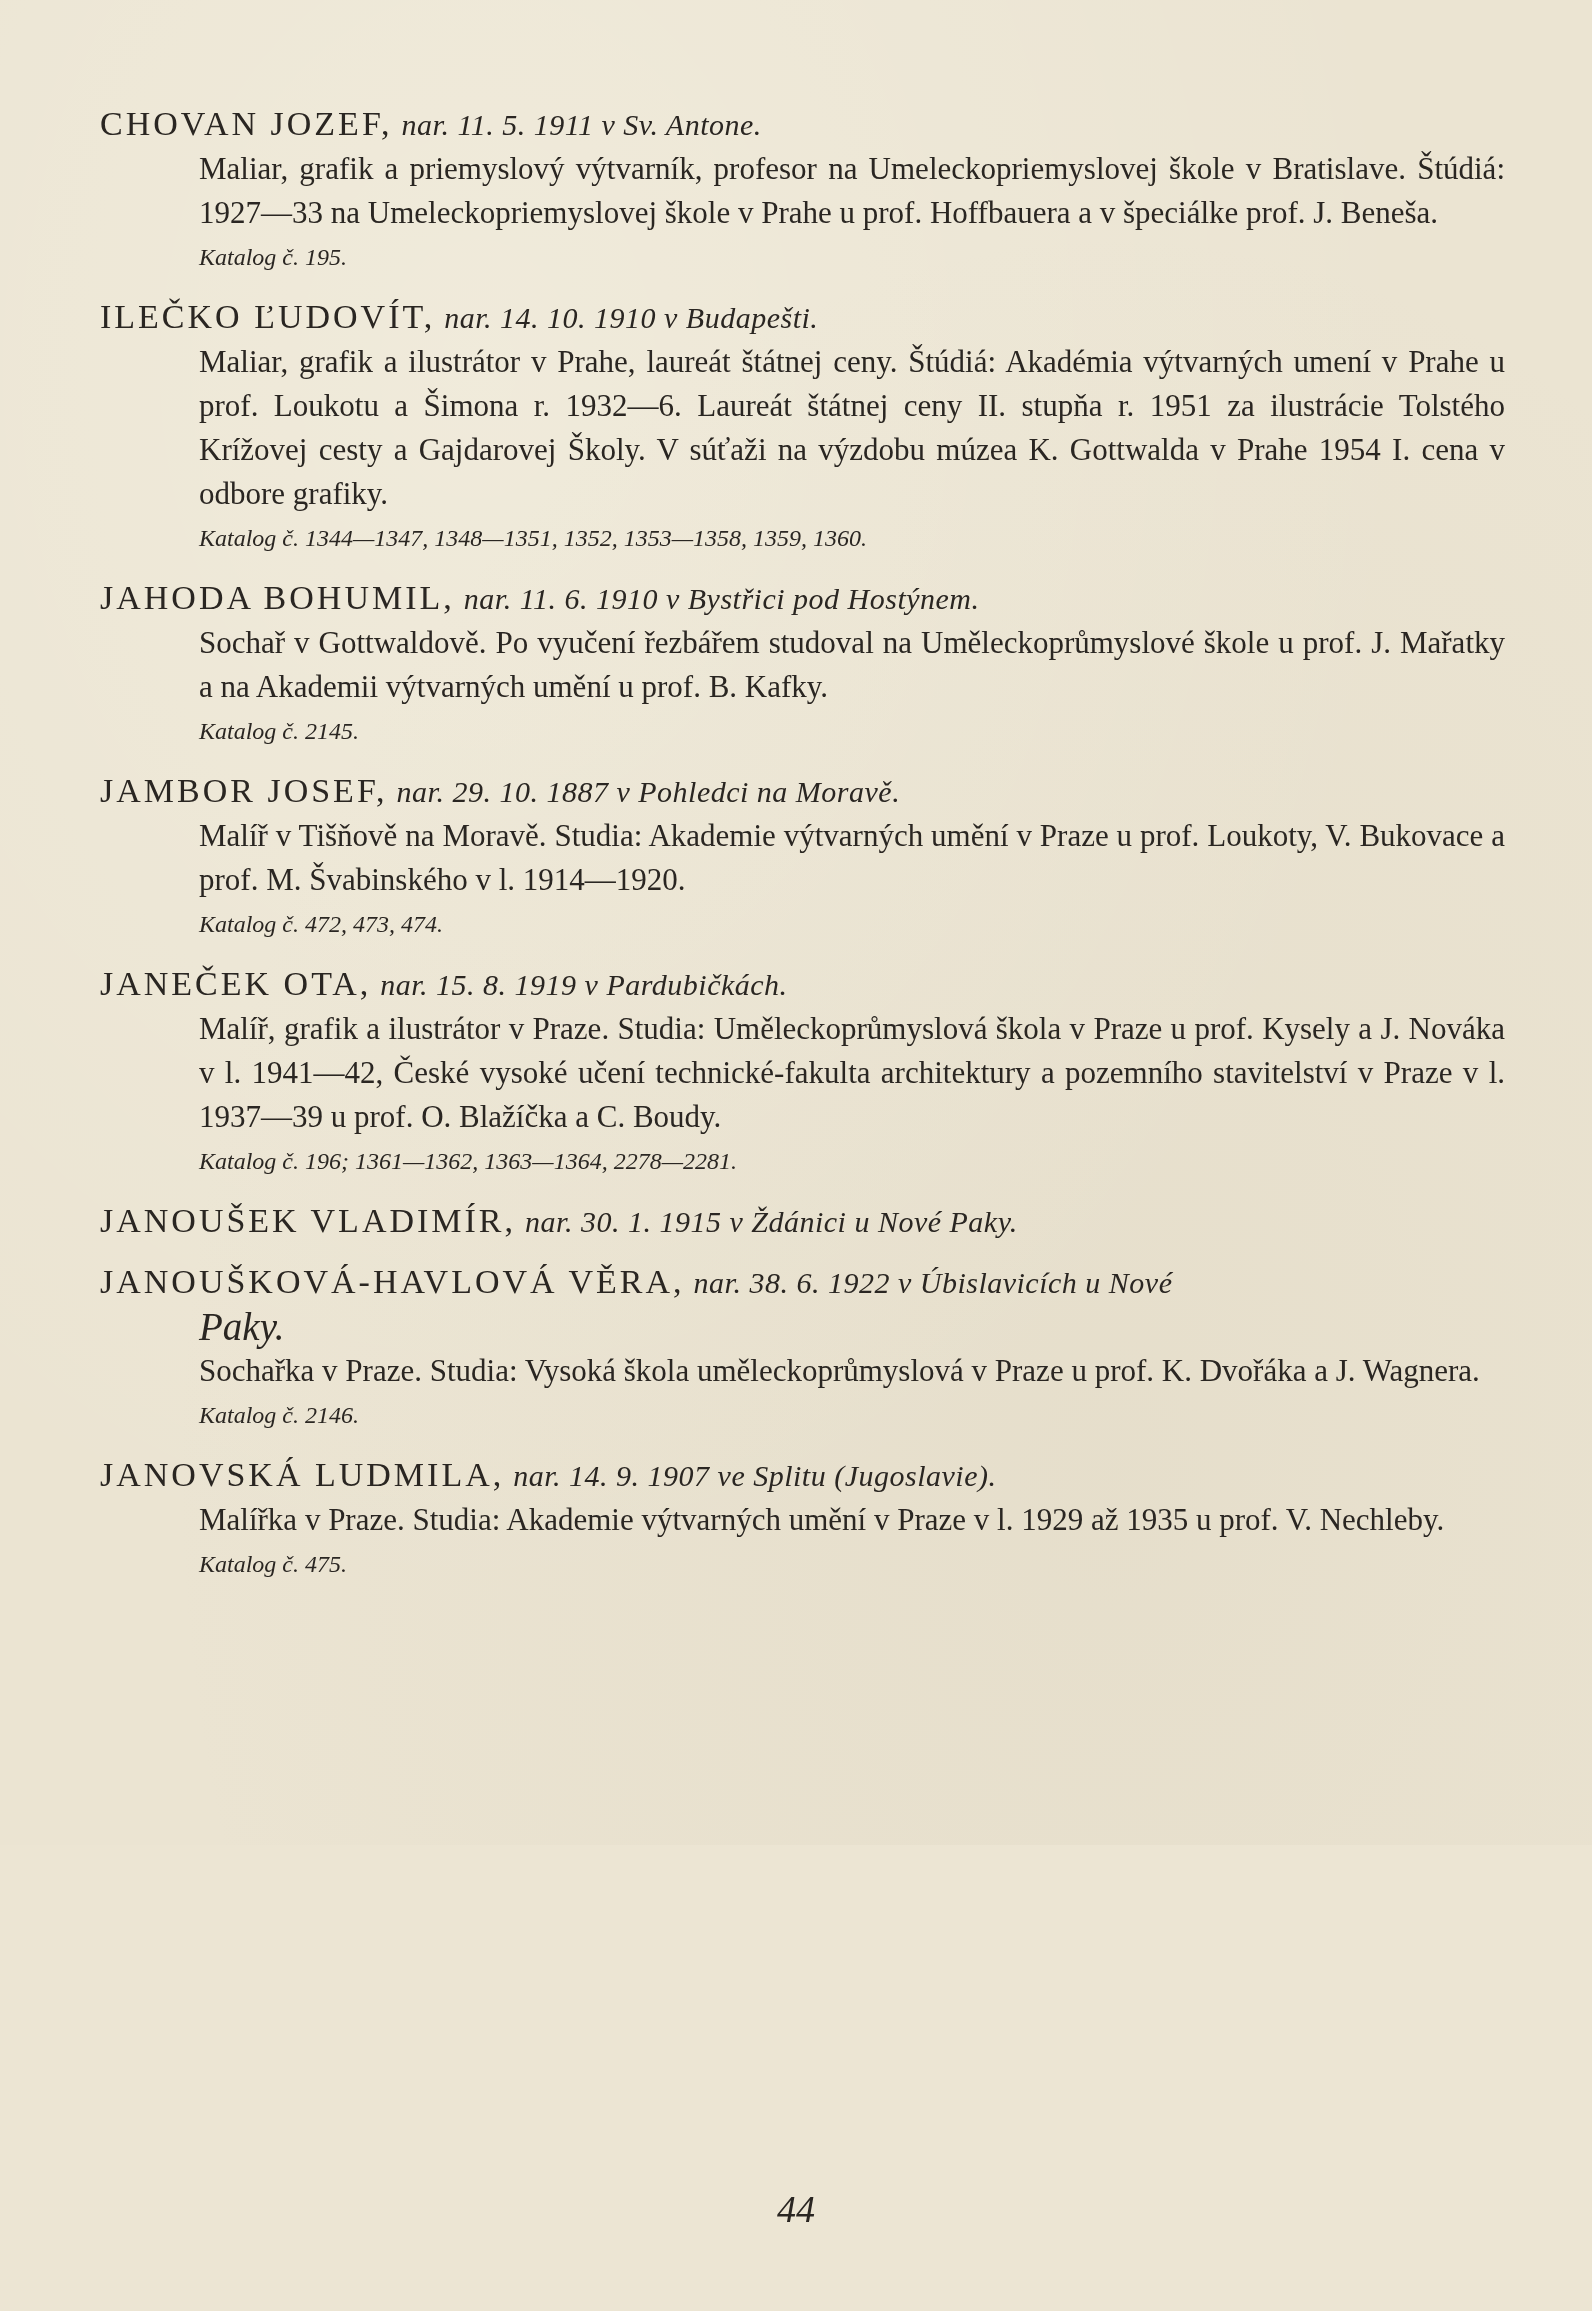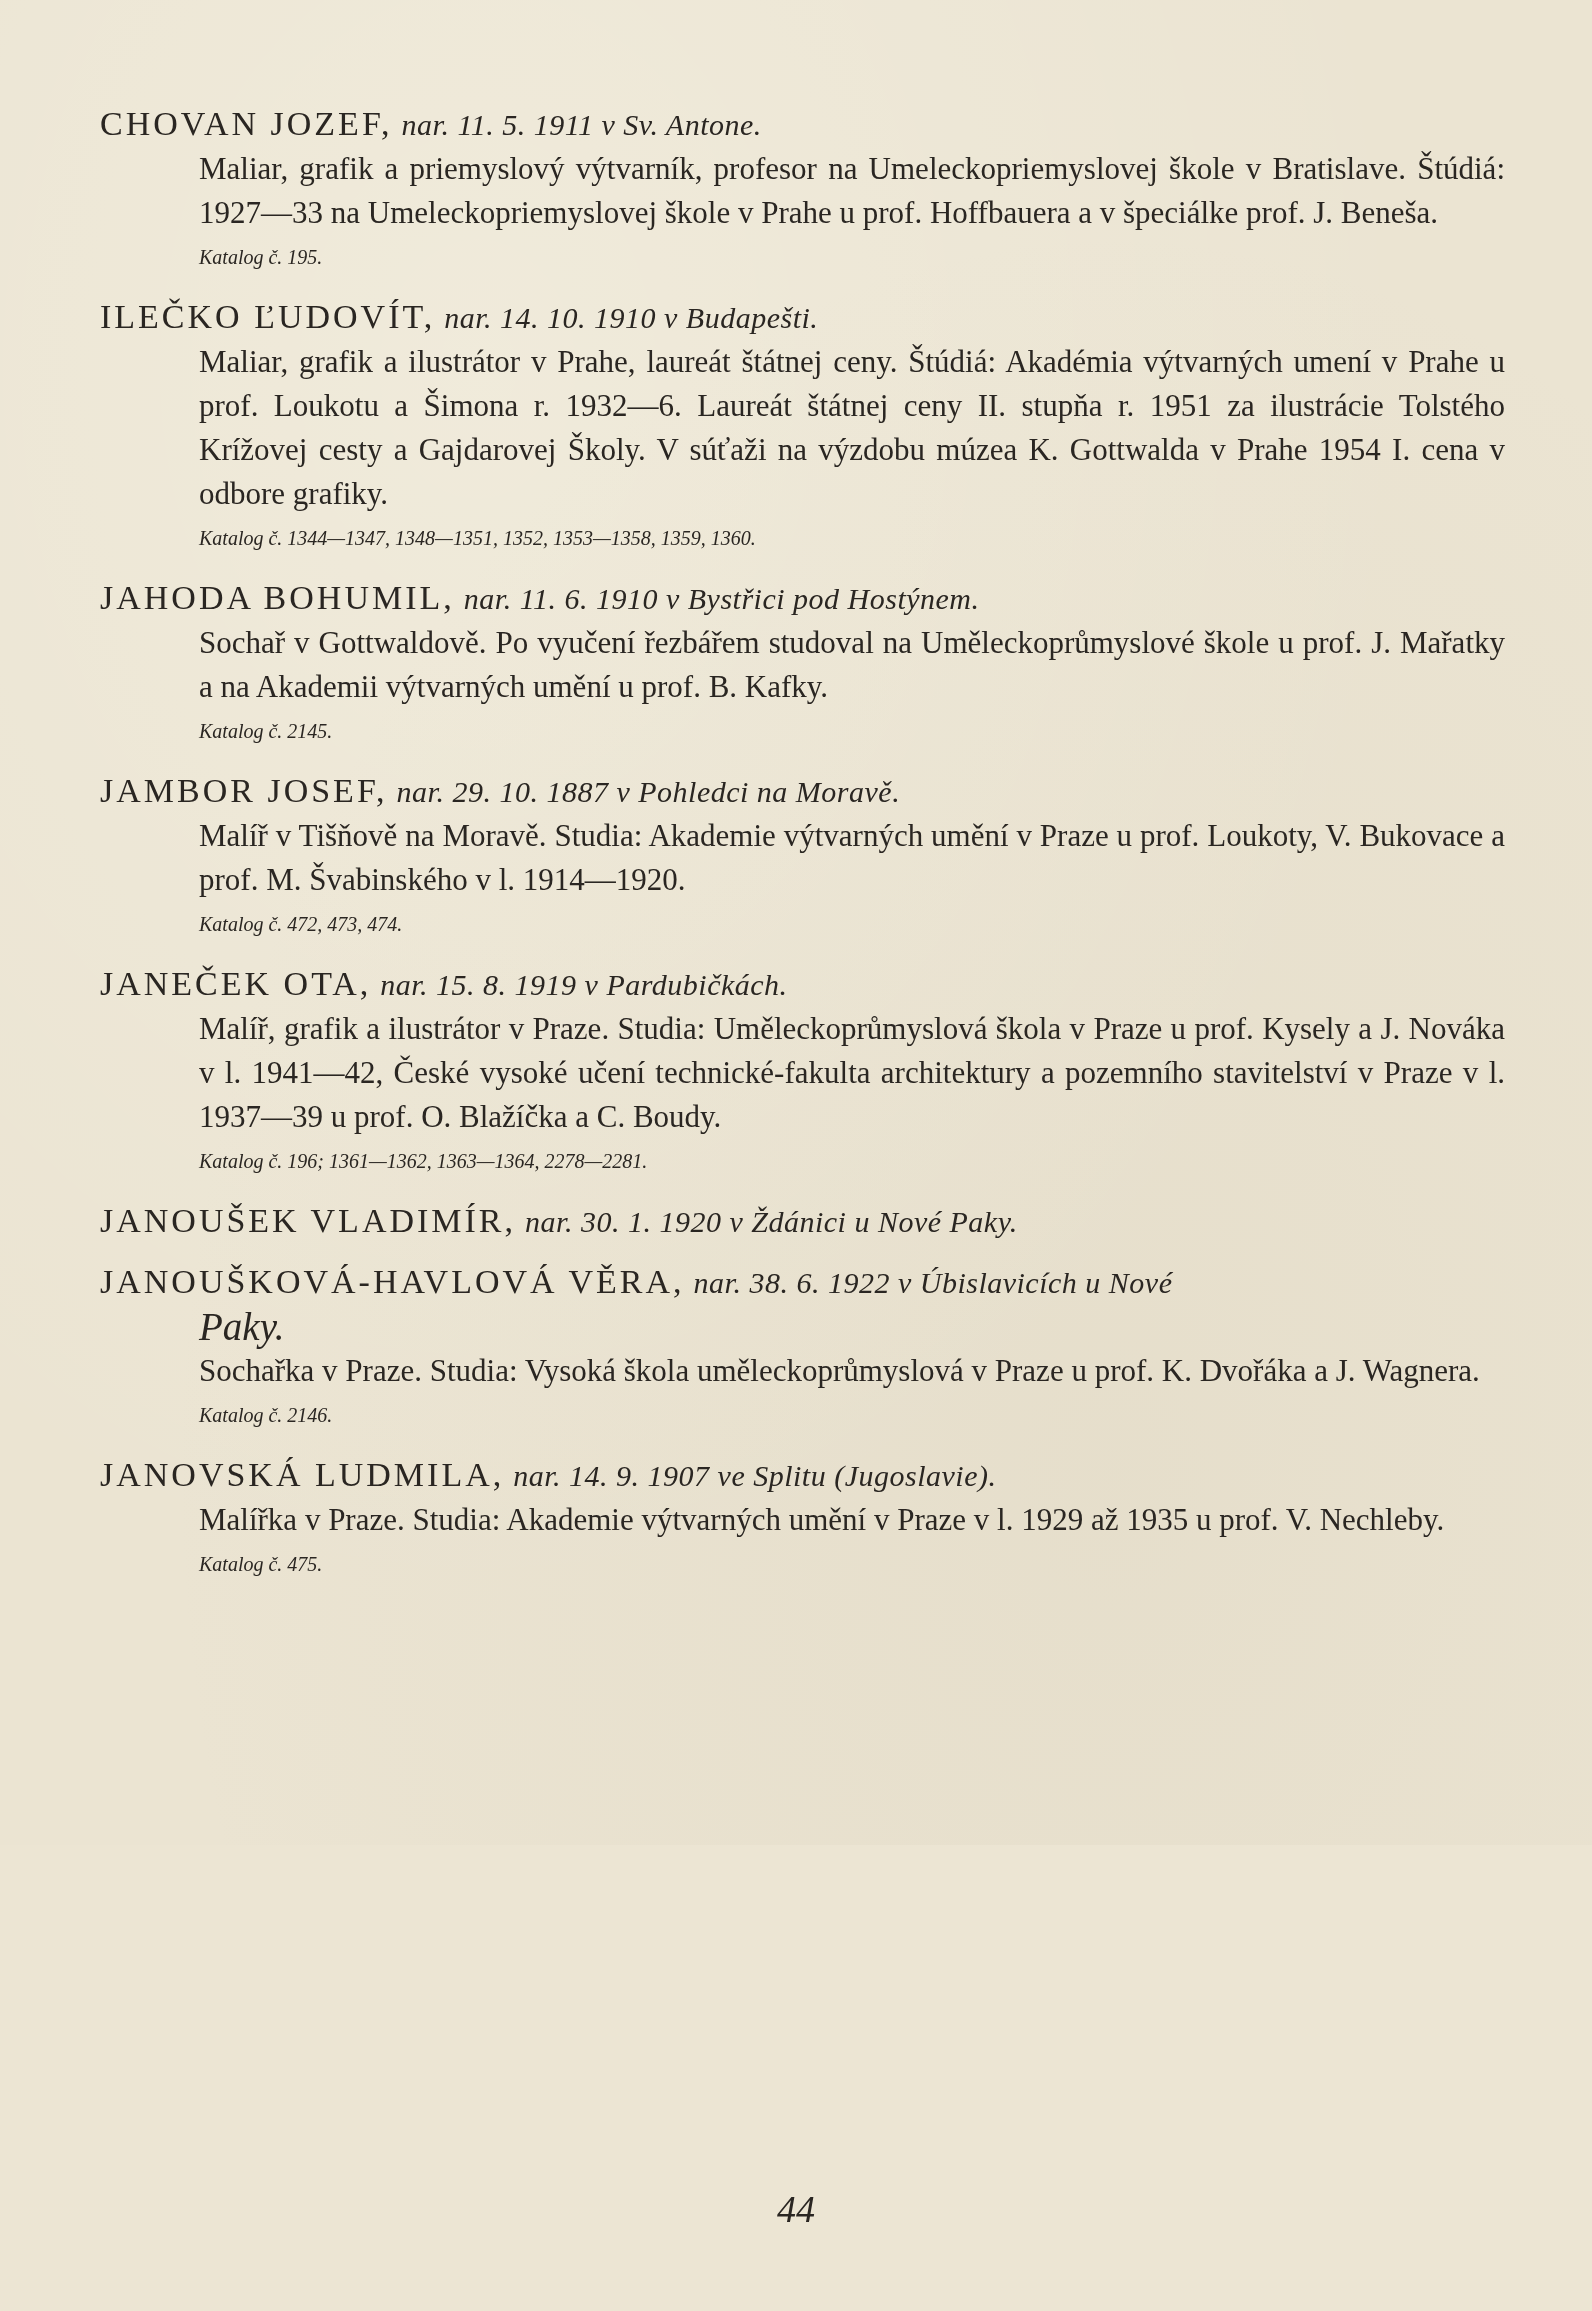--- a/index.html
+++ b/index.html
@@ -61,21 +61,21 @@
       font-style: italic;
       font-size: 39px;
       display: block;
     }
     .entry-body .desc {
       display: block;
     }
     .entry-body .catalog {
       display: block;
       font-style: italic;
-      font-size: 20px;
+      font-size: 24px;
     }
     .page-number {
       position: absolute;
       left: 0;
       width: 1592px;
       top: 2187px;
       text-align: center;
       font-style: italic;
       font-size: 38px;
       color: #2a2622;
@@ -121,21 +121,21 @@
 
     <div class="entry">
       <div class="entry-head"><span class="name">JANEČEK OTA,</span> <span class="birth">nar. 15. 8. 1919 v Pardubičkách.</span></div>
       <div class="entry-body">
         <span class="desc">Malíř, grafik a ilustrátor v Praze. Studia: Uměleckoprůmyslová škola v Praze u prof. Kysely a J. Nováka v l. 1941—42, České vysoké učení technické-fakulta architektury a pozemního stavitelství v Praze v l. 1937—39 u prof. O. Blažíčka a C. Boudy.</span>
         <span class="catalog">Katalog č. 196; 1361—1362, 1363—1364, 2278—2281.</span>
       </div>
     </div>
 
     <div class="entry">
-      <div class="entry-head"><span class="name">JANOUŠEK VLADIMÍR,</span> <span class="birth">nar. 30. 1. 1920 v Ždánici u Nové Paky.</span></div>
+      <div class="entry-head"><span class="name">JANOUŠEK VLADIMÍR,</span> <span class="birth">nar. 30. 1. 1915 v Ždánici u Nové Paky.</span></div>
     </div>
 
     <div class="entry">
       <div class="entry-head"><span class="name">JANOUŠKOVÁ-HAVLOVÁ VĚRA,</span> <span class="birth">nar. 38. 6. 1922 v Úbislavicích u Nové</span></div>
       <div class="entry-body">
         <span class="cont-line">Paky.</span>
         <span class="desc">Sochařka v Praze. Studia: Vysoká škola uměleckoprůmyslová v Praze u prof. K. Dvořáka a J. Wagnera.</span>
         <span class="catalog">Katalog č. 2146.</span>
       </div>
     </div>

